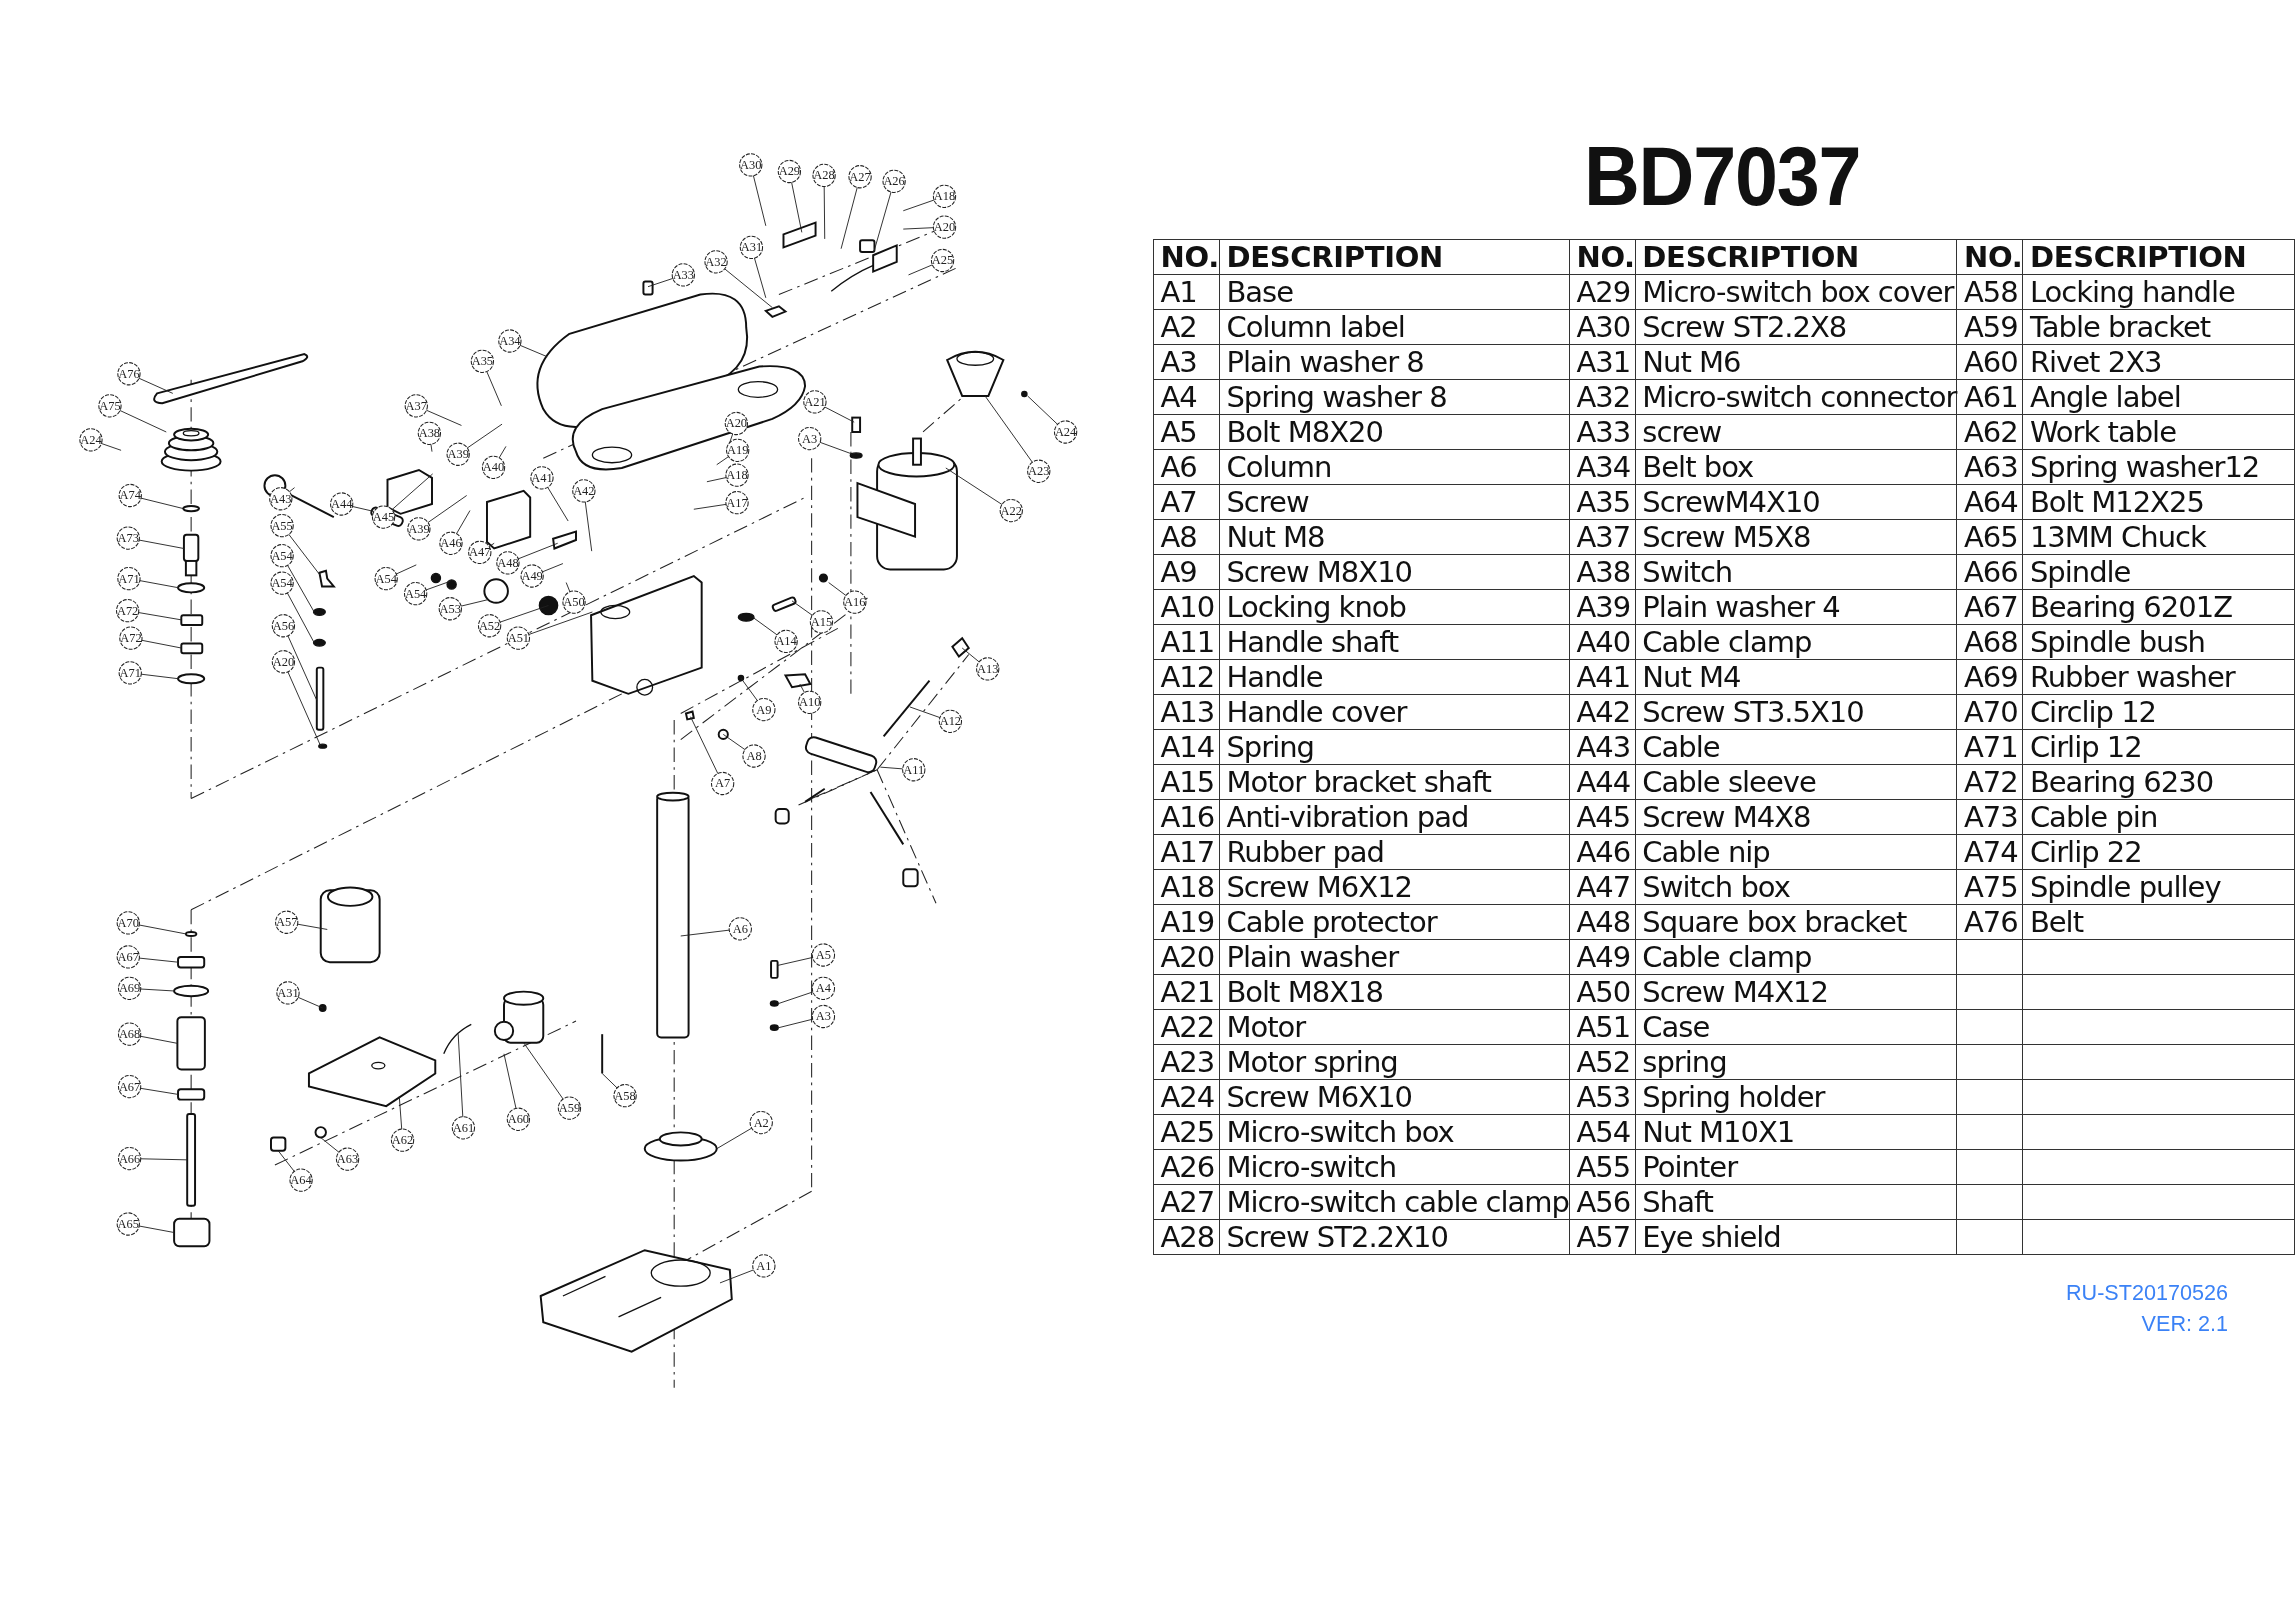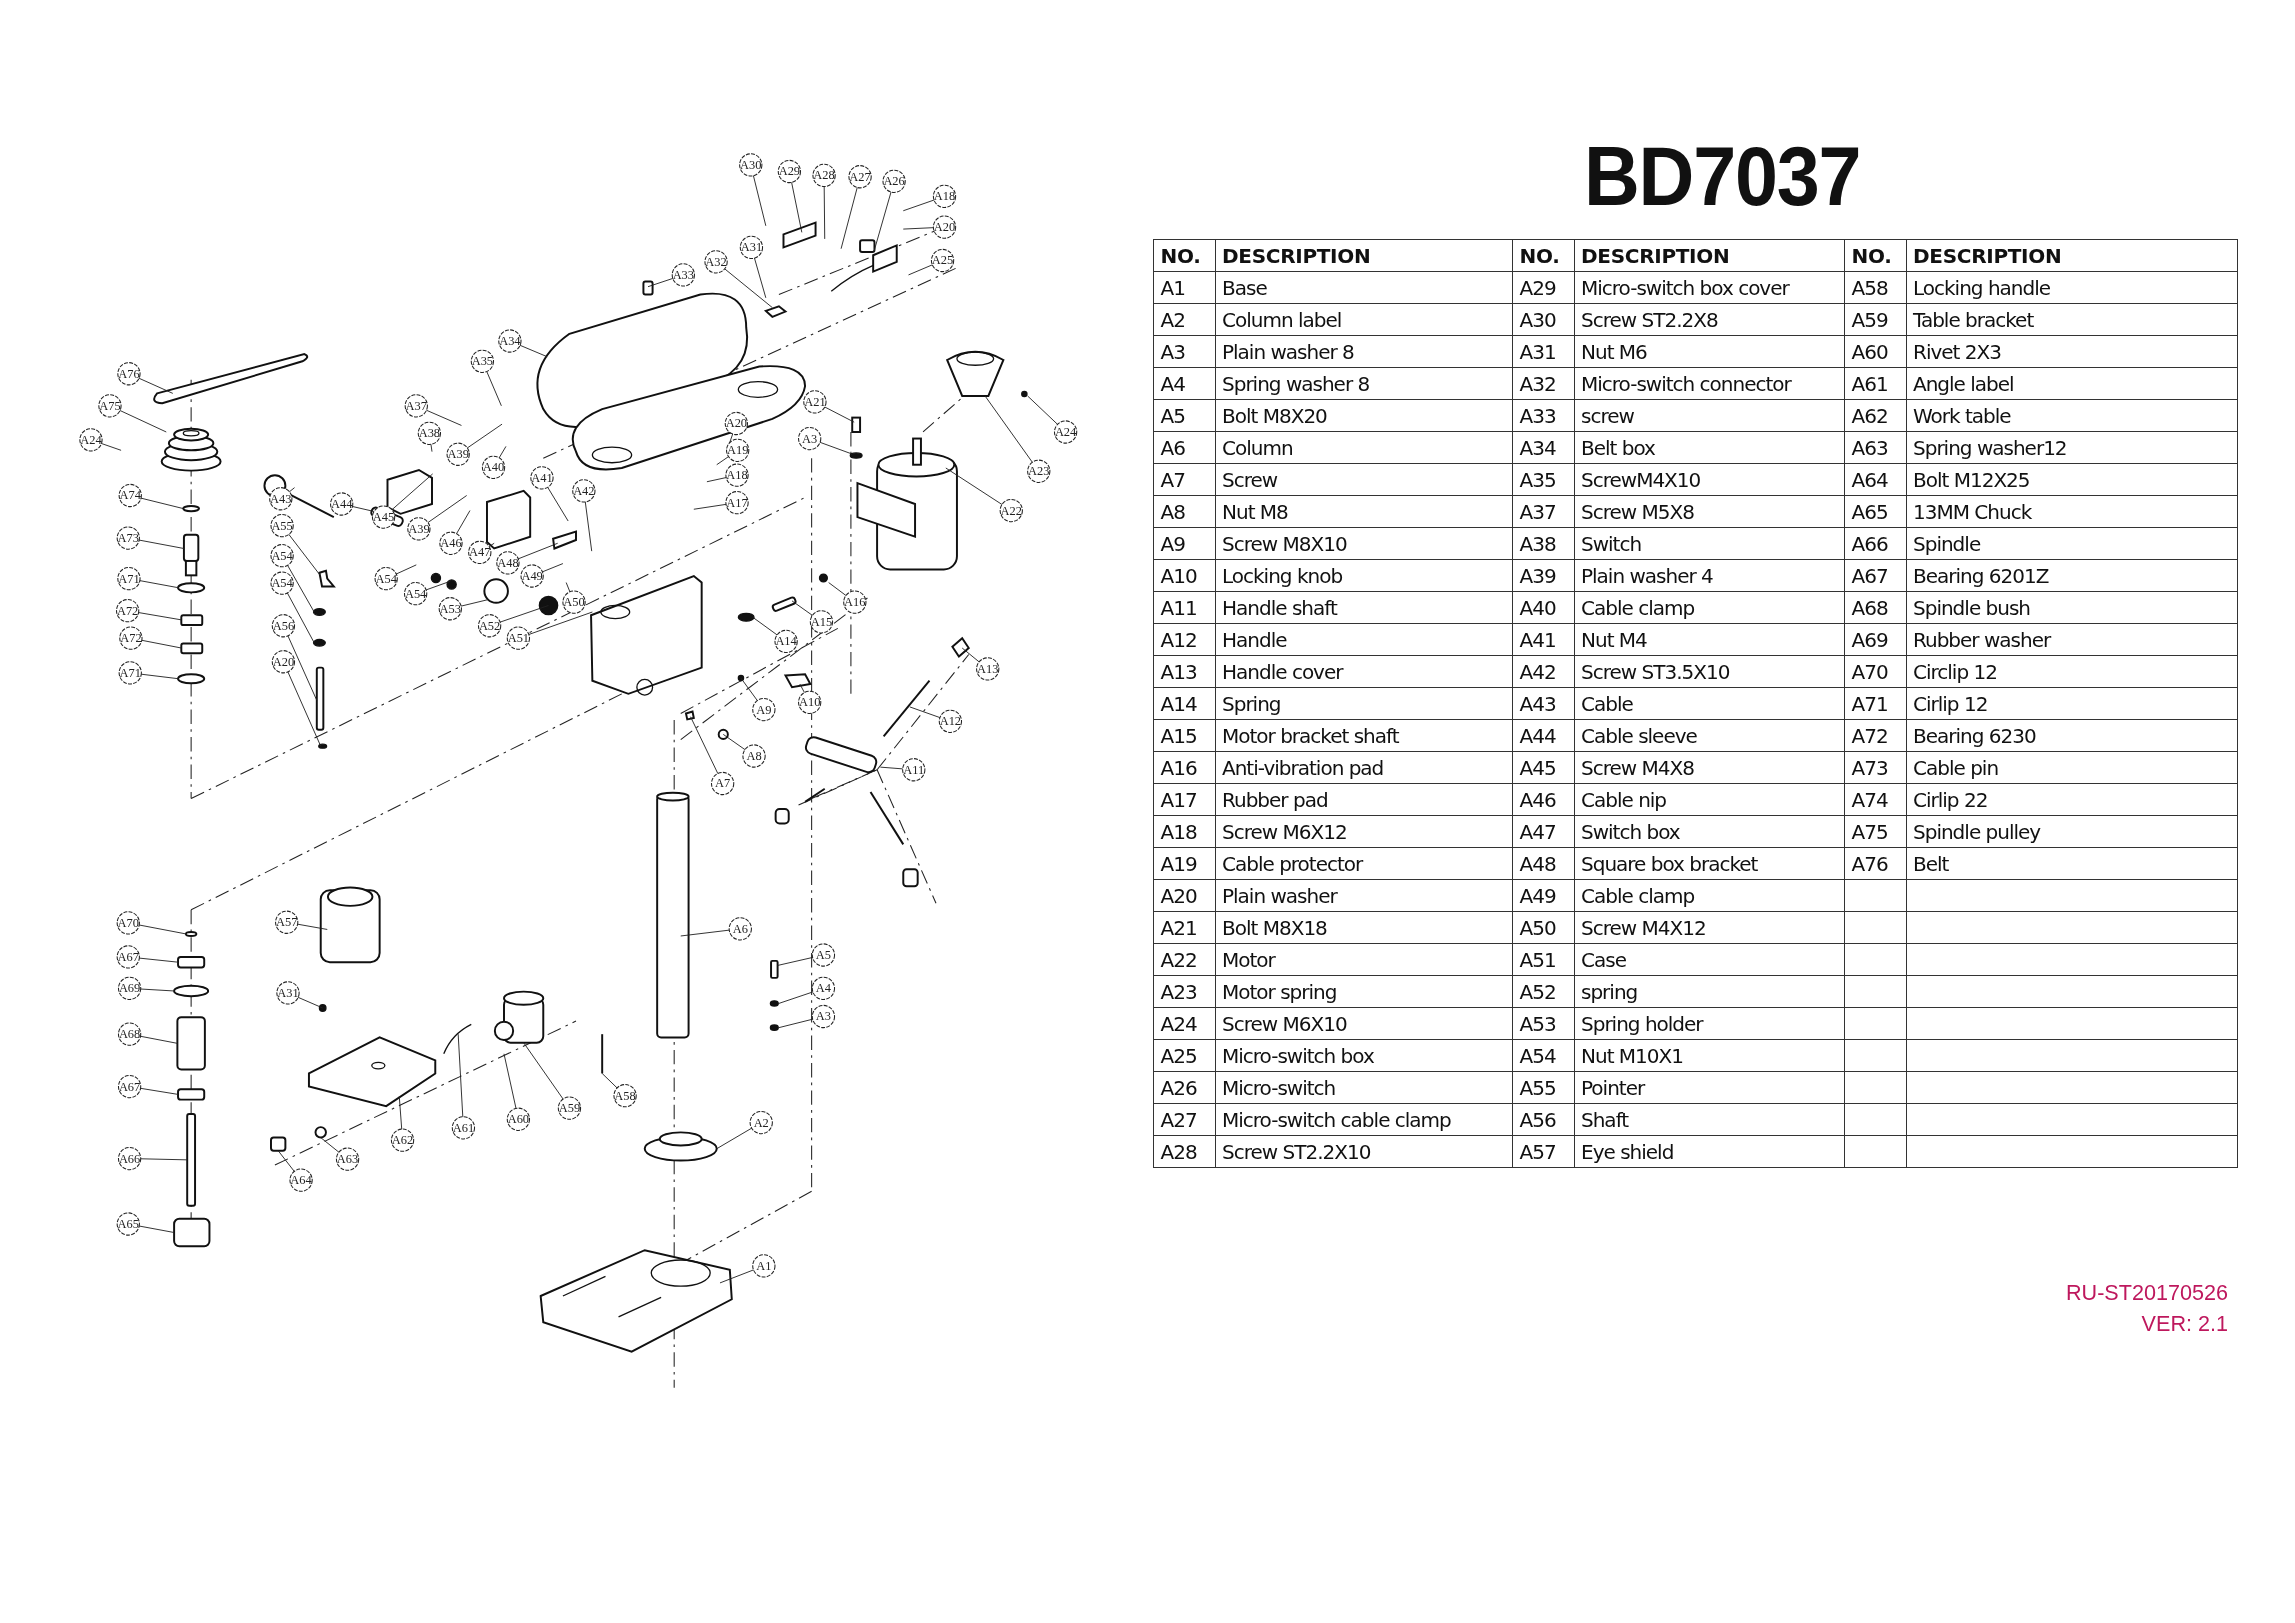--- a/index.html
+++ b/index.html
@@ -11,30 +11,30 @@
   #diagram .dash { fill:none; stroke:#222; stroke-width:1.6; stroke-dasharray:22 8 4 8; }
   #diagram .lead { fill:none; stroke:#222; stroke-width:1.4; }
   #diagram .dark { fill:#111; stroke:#111; stroke-width:2; }
   .callout circle { fill:#fff; stroke:#222; stroke-width:1.6; stroke-dasharray:6 2; }
   .callout text { font-family:"Liberation Serif", serif; font-size:19px; fill:#222;
                   text-anchor:middle; dominant-baseline:central; }
   #model-title { position:absolute; left:1584px; top:128px; font-family:"Liberation Sans", sans-serif;
                  font-weight:bold; font-size:84px; letter-spacing:-1.3px; transform:scaleX(0.92);
                  transform-origin:left top; color:#111; }
   #parts-table { position:absolute; left:1153px; top:239px; border-collapse:collapse;
-                 font-family:"DejaVu Sans", sans-serif; font-size:20px; color:#111; }
+                 font-family:"DejaVu Sans", sans-serif; font-size:29px; color:#111; }
   #parts-table td, #parts-table th { border:1.3px solid #333; height:31px; padding:0 0 0 6.5px;
                  text-align:left; white-space:nowrap; font-weight:normal; letter-spacing:-1px; }
   #parts-table th { font-weight:bold; letter-spacing:-0.3px; }
   #parts-table .c-no { width:54px; }
   #parts-table .c-desc1 { width:290px; }
   #parts-table .c-desc2 { width:263px; }
   #parts-table .c-desc3 { width:324px; }
   #footer { position:absolute; right:67px; top:1277px; text-align:right;
-            font-family:"Liberation Sans", sans-serif; font-size:21.6px; line-height:31px; color:#be185d; }
+            font-family:"Liberation Sans", sans-serif; font-size:21.6px; line-height:31px; color:#3b82f6; }
 </style>
 </head>
 <body>
 
 <svg id="diagram" viewBox="0 0 1760 2200">
 
   <g>
     <line class="dash" x1="292" y1="580" x2="292" y2="1220"></line>
     <line class="dash" x1="292" y1="1390" x2="292" y2="1900"></line>
     <line class="dash" x1="292" y1="1220" x2="1230" y2="760"></line>

